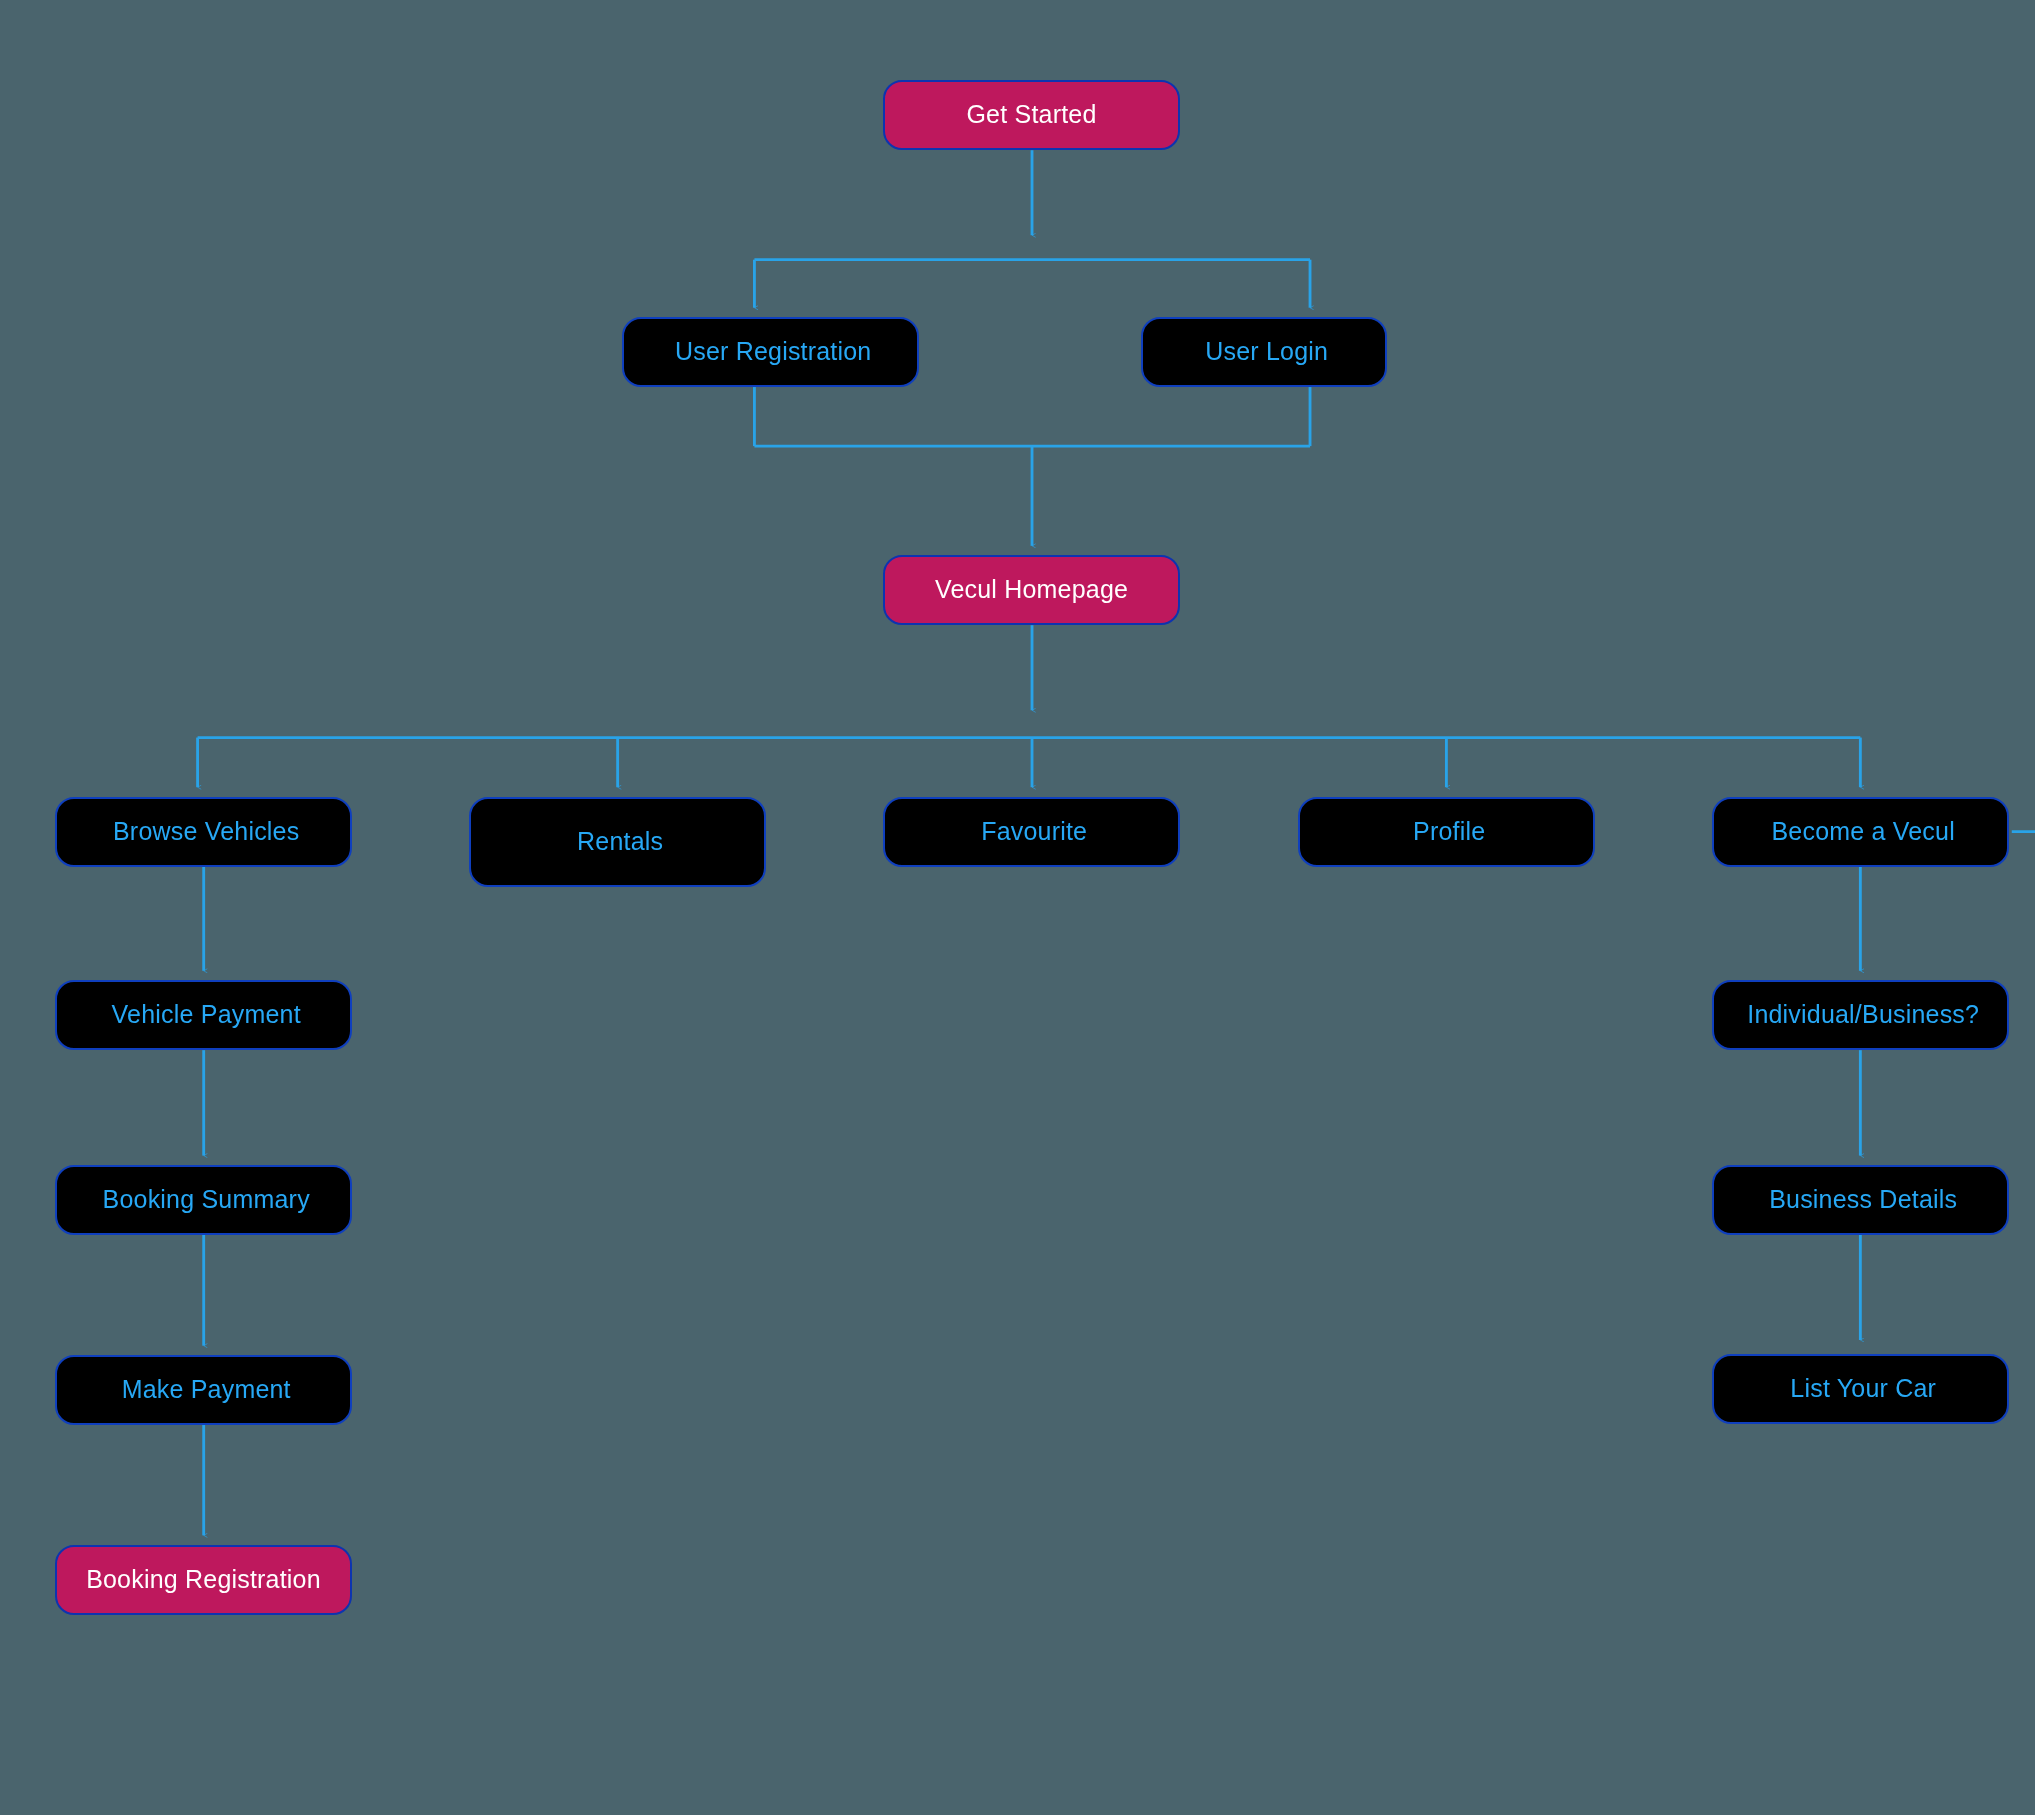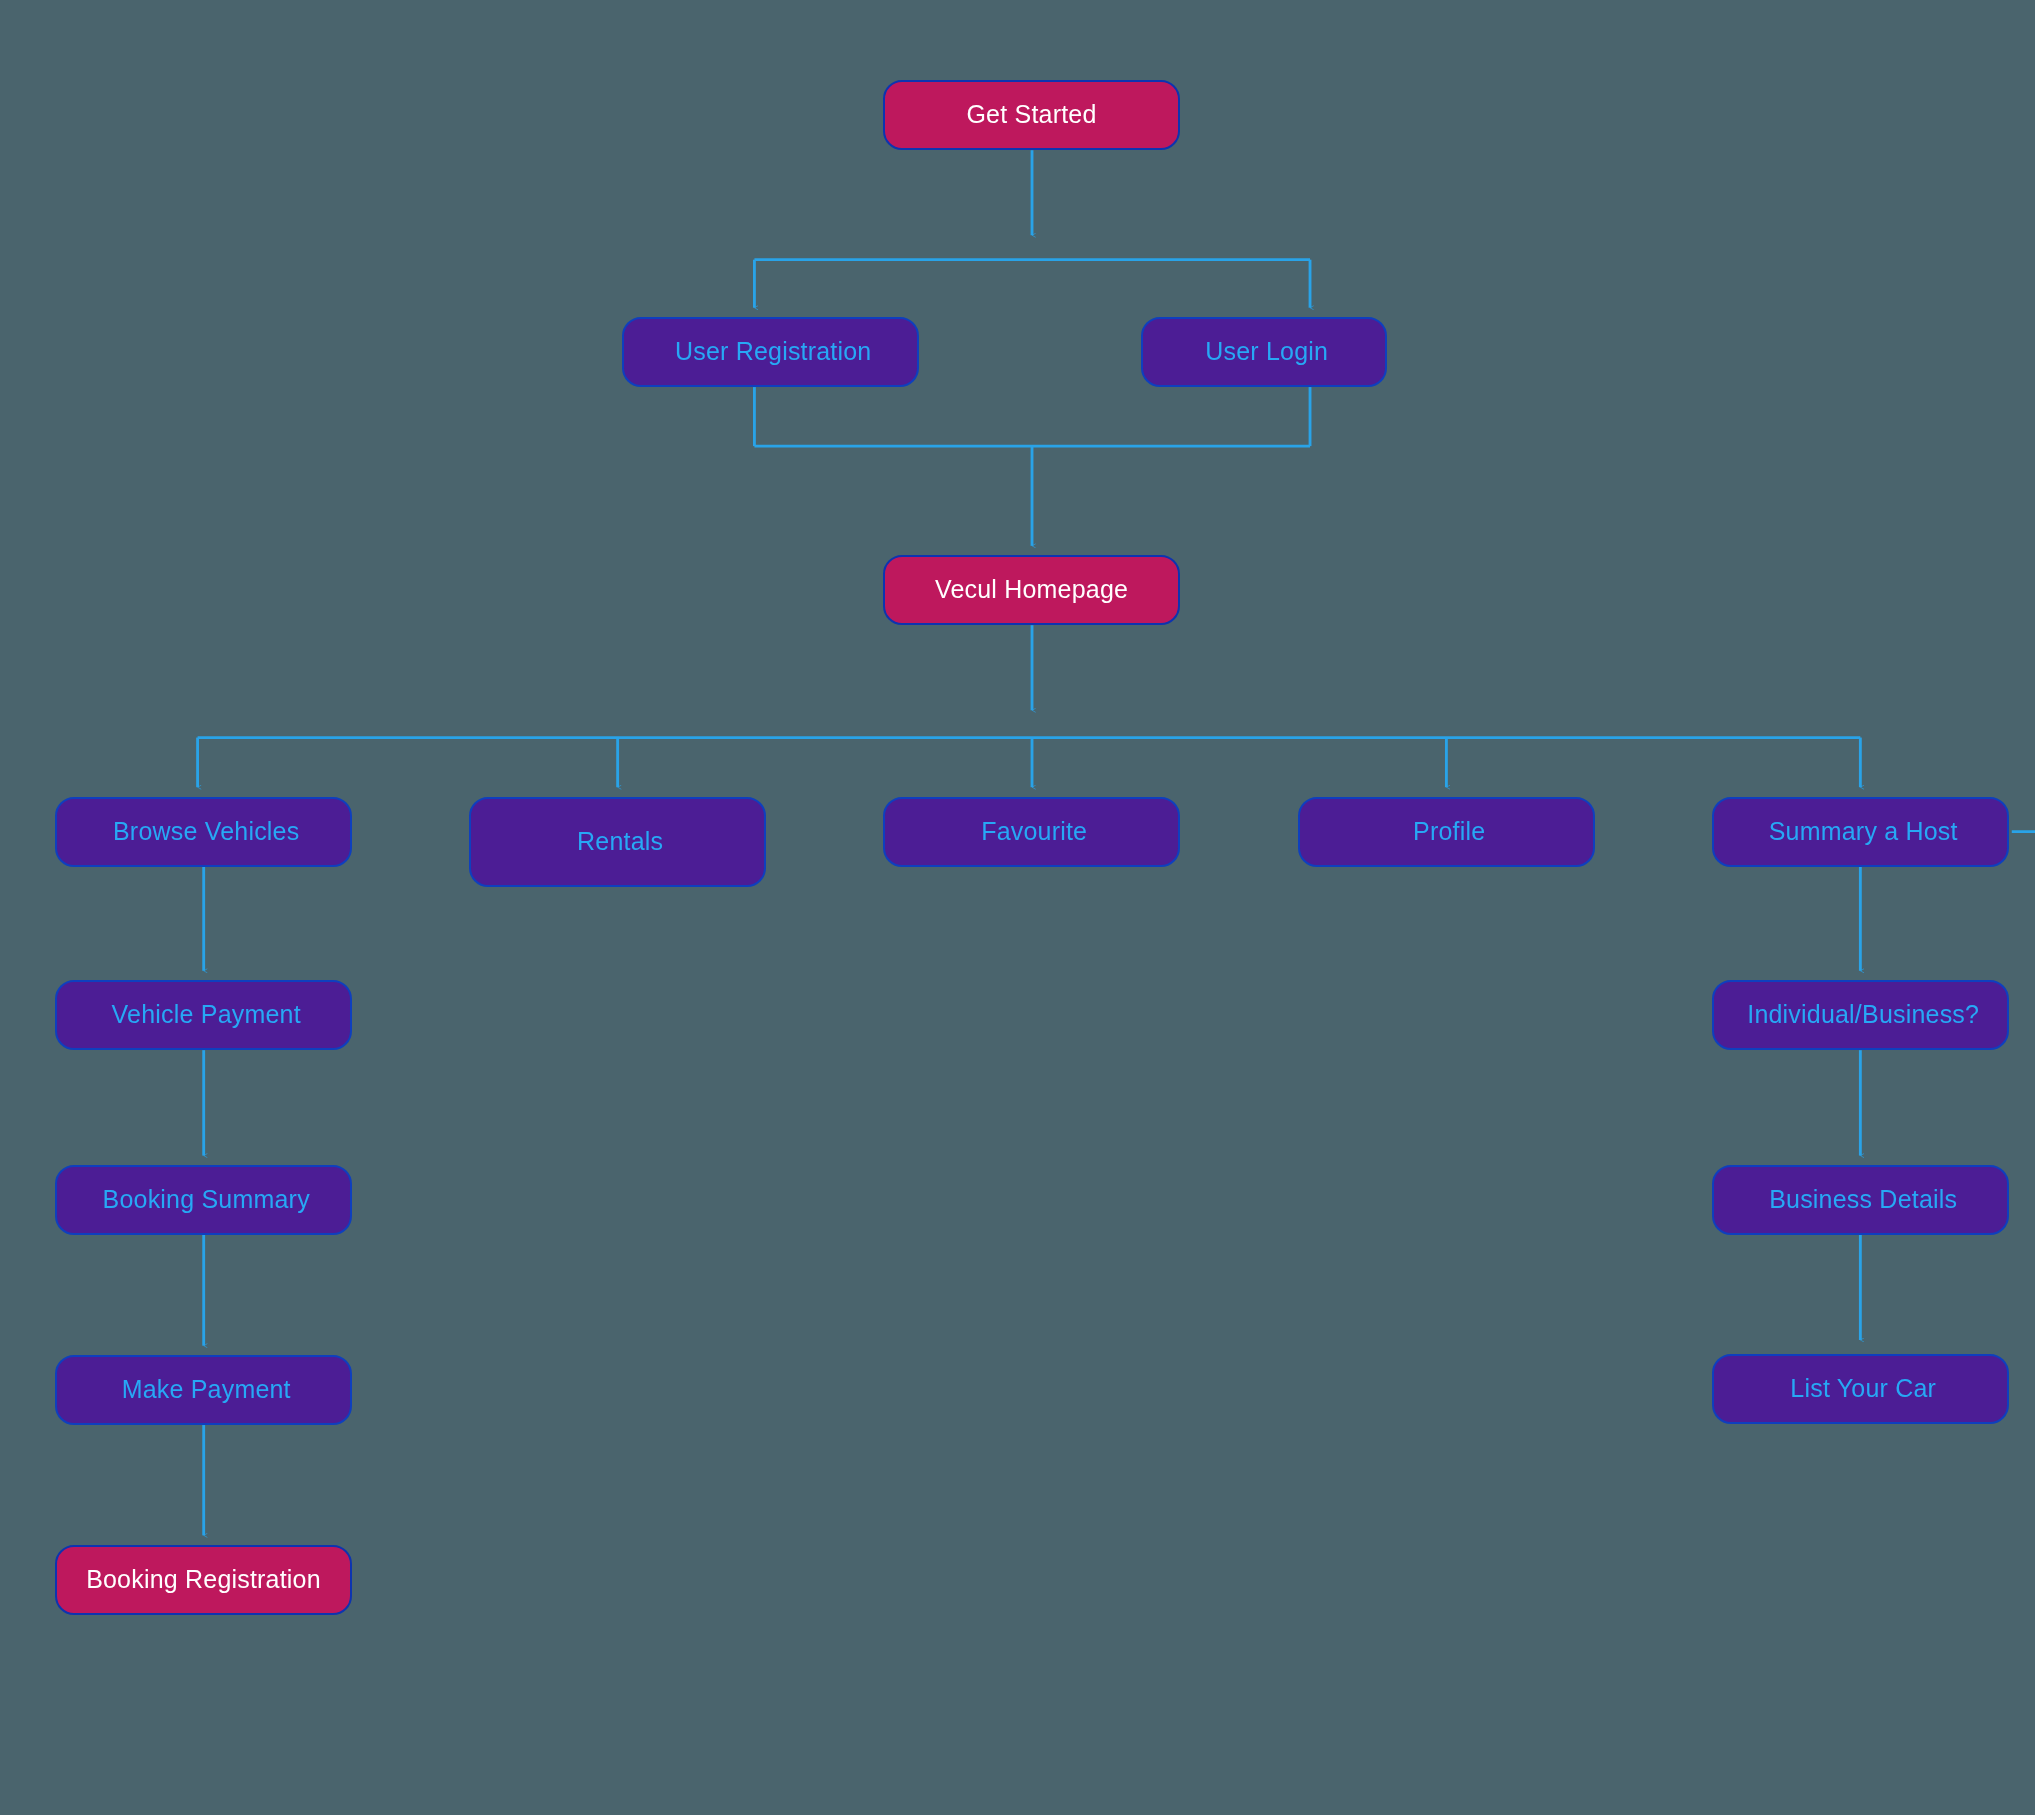--- a/index.html
+++ b/index.html
@@ -33,21 +33,21 @@
     justify-content: center;
     text-align: center;
     border-radius: 19px;
     font-size: 25px;
     letter-spacing: 0.2px;
     line-height: 1.1;
     padding: 0 10.6px;
     white-space: nowrap;
   }
   .node.dark {
-    background: #4c1d95;
+    background: #000000;
     border: 2.8px solid #0f3fbe;
     color: #27a8f5;
     padding-left: 16px;
   }
   .node.accent {
     background: #be185d;
     border: 2.8px solid #0d34b0;
     color: #ffffff;
   }
 </style>
@@ -102,21 +102,21 @@
 
   <div id="nodes">
       <div class="node accent" style="left: 883px; top: 80px; width: 297px; height: 70px;">Get Started</div>
       <div class="node dark" style="left: 622px; top: 317px; width: 297px; height: 70px;">User Registration</div>
       <div class="node dark" style="left: 1141px; top: 317px; width: 246px; height: 70px;">User Login</div>
       <div class="node accent" style="left: 883px; top: 555px; width: 297px; height: 70px;">Vecul Homepage</div>
       <div class="node dark" style="left: 55px; top: 797px; width: 297px; height: 70px;">Browse Vehicles</div>
       <div class="node dark" style="left: 469px; top: 797px; width: 297px; height: 90px;">Rentals</div>
       <div class="node dark" style="left: 883px; top: 797px; width: 297px; height: 70px;">Favourite</div>
       <div class="node dark" style="left: 1298px; top: 797px; width: 297px; height: 70px;">Profile</div>
-      <div class="node dark" style="left: 1712px; top: 797px; width: 297px; height: 70px;">Summary a Host</div>
+      <div class="node dark" style="left: 1712px; top: 797px; width: 297px; height: 70px;">Become a Vecul</div>
       <div class="node dark" style="left: 55px; top: 980px; width: 297px; height: 70px;">Vehicle Payment</div>
       <div class="node dark" style="left: 1712px; top: 980px; width: 297px; height: 70px;">Individual/Business?</div>
       <div class="node dark" style="left: 55px; top: 1165px; width: 297px; height: 70px;">Booking Summary</div>
       <div class="node dark" style="left: 1712px; top: 1165px; width: 297px; height: 70px;">Business Details</div>
       <div class="node dark" style="left: 1712px; top: 1354px; width: 297px; height: 70px;">List Your Car</div>
       <div class="node dark" style="left: 55px; top: 1355px; width: 297px; height: 70px;">Make Payment</div>
       <div class="node accent" style="left: 55px; top: 1545px; width: 297px; height: 70px;">Booking Registration</div>
     </div>
 
 </div>

